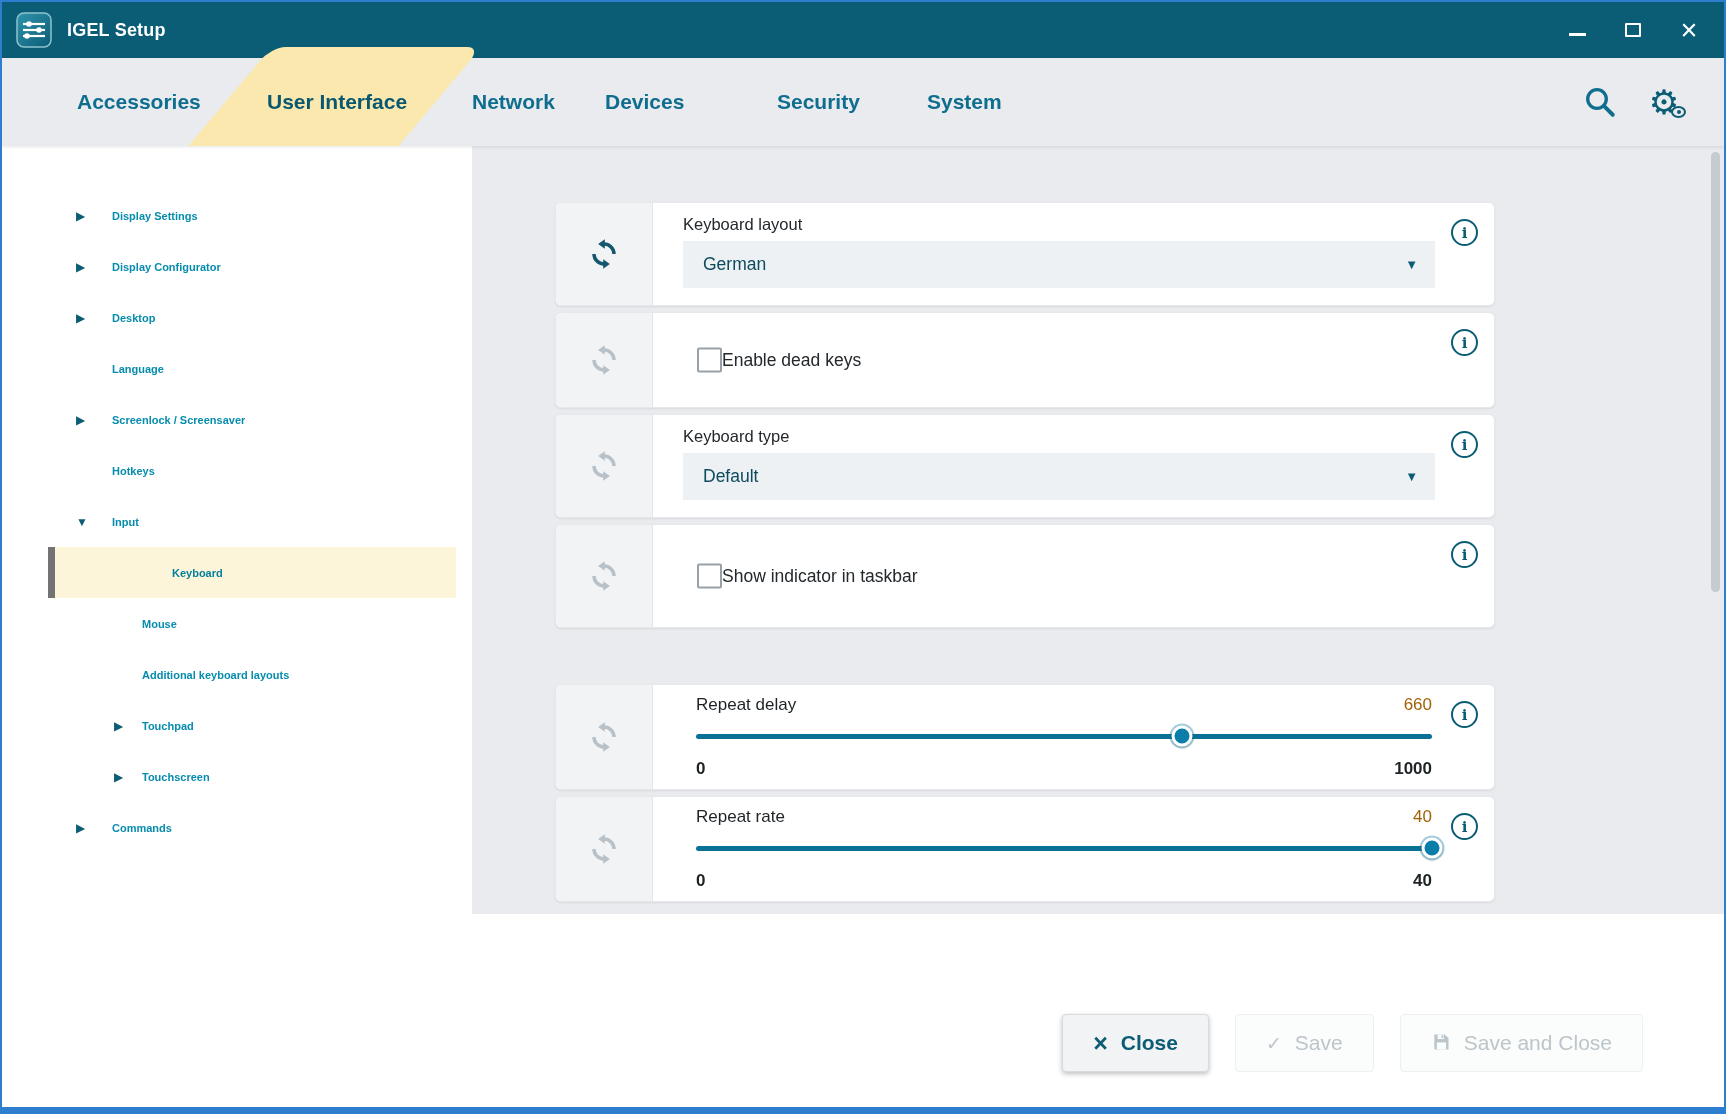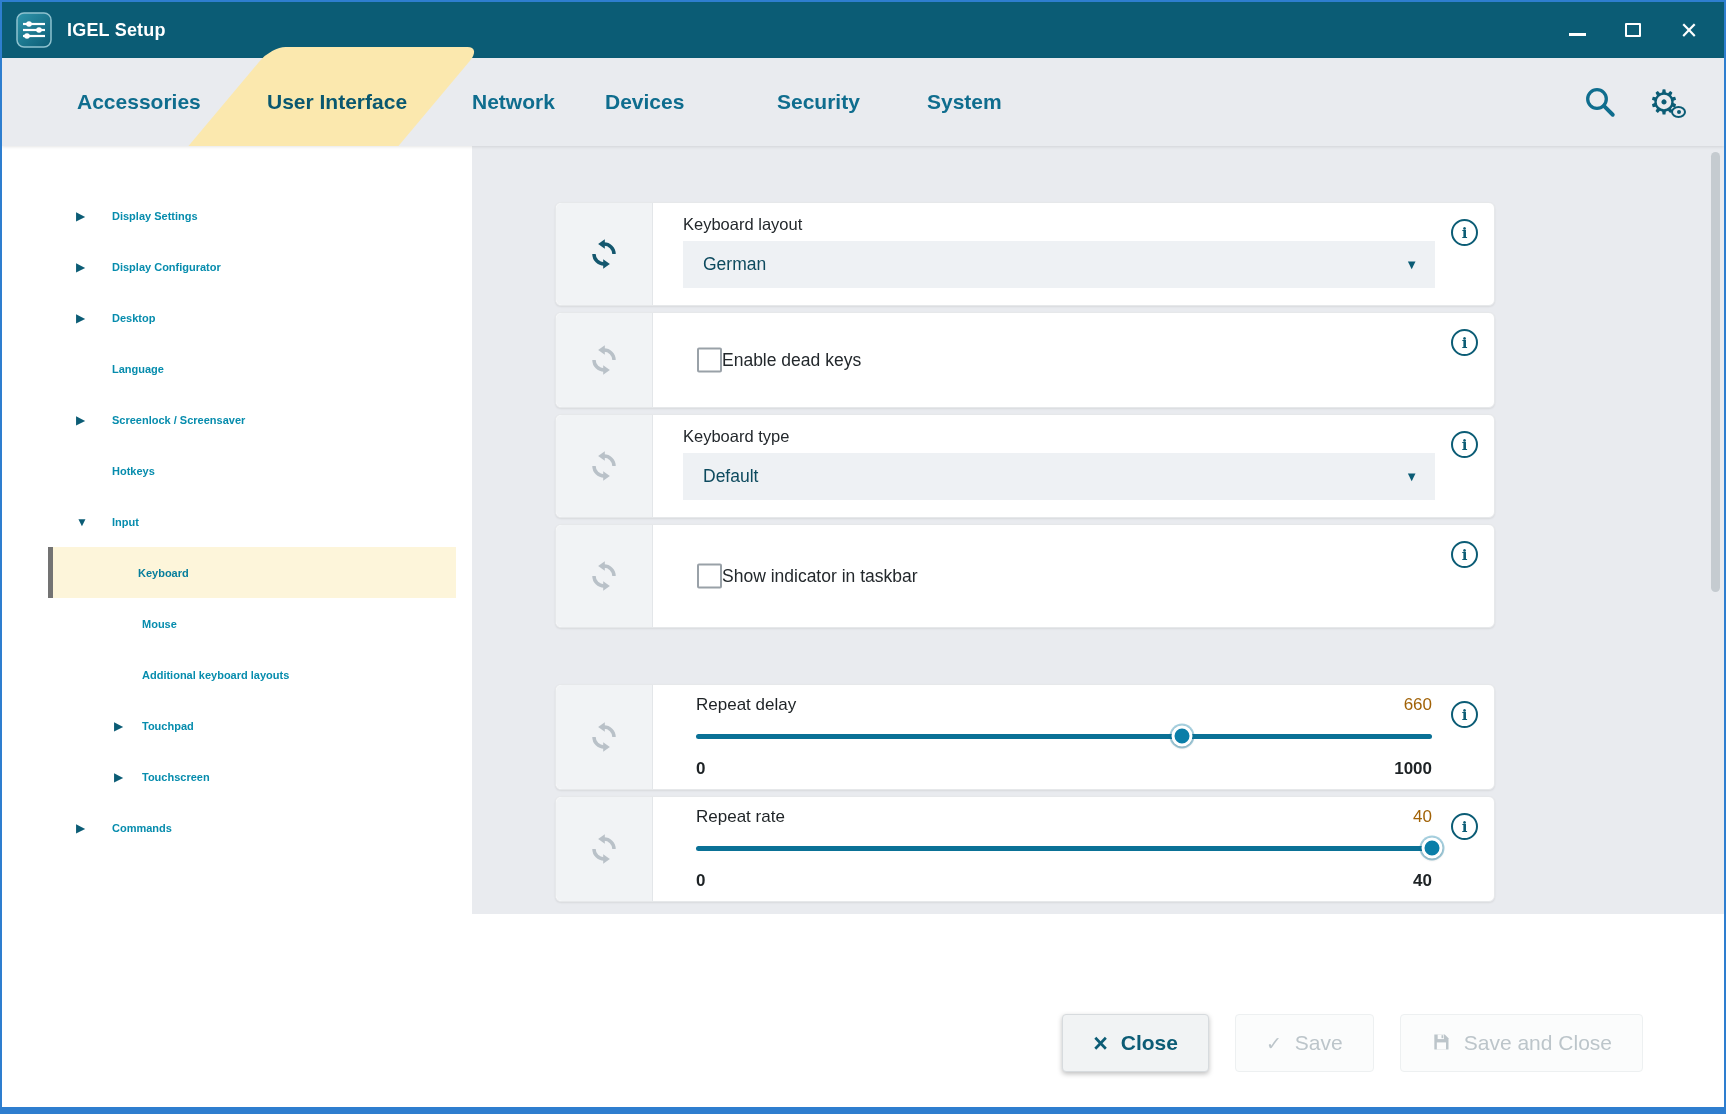--- a/index.html
+++ b/index.html
@@ -58,21 +58,22 @@
     position:absolute; top:144px; left:0; width:470px; height:768px;
     background:#fff; padding-top:44px; z-index:1;
   }
   .nav-row { position:relative; height:51px; display:flex; align-items:center; cursor:pointer; }
   .tree-arrow { position:absolute; left:74px; font-size:12px; color:#0b5c75; line-height:1; }
   .nav-row.lvl1 .tree-arrow { left:112px; }
   .nav-label { margin-left:110px; font-size:11px; color:#068cad;font-weight:bold; }
   .nav-row.lvl1 .nav-label { margin-left:140px; }
   .nav-row.selected {
     margin-left:46px; width:408px; background:#fdf5da;
-    border-left:5px solid #737373;
+    border-left:7px solid #737373;
+    padding-left:32px;
   }
   .nav-row.selected .nav-label { margin-left:85px; color:#057d9c; }
 
   
   .content {
     position:absolute; top:144px; left:470px; width:1252px; height:768px;
     background:#e9ebef; overflow:hidden; z-index:1;
   }
   .cards { position:absolute; left:83px; top:56px; width:940px; }
   .card {

